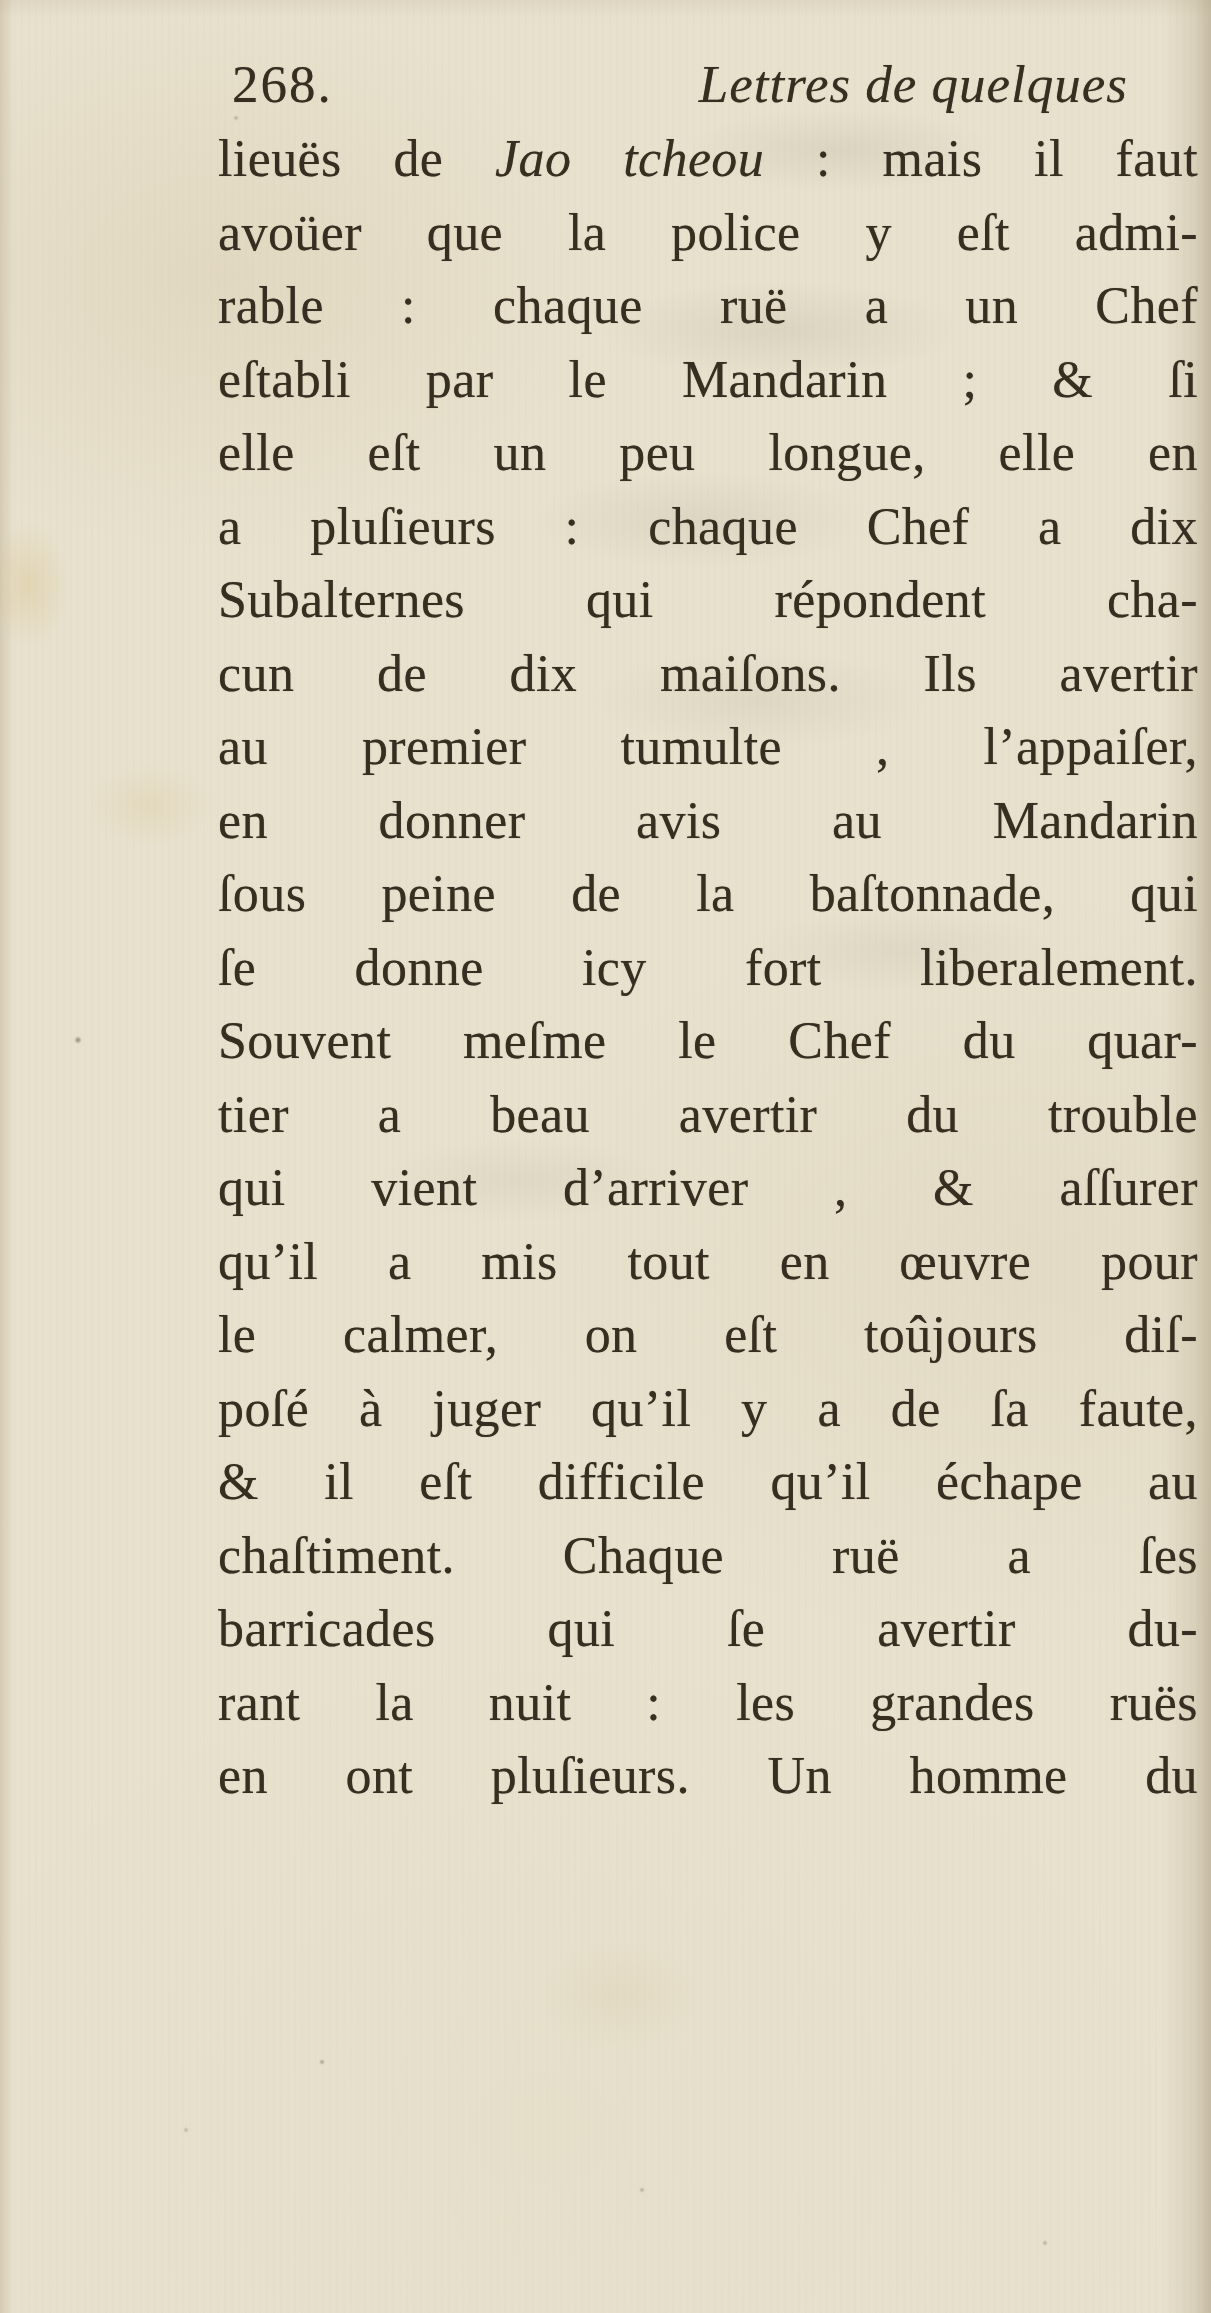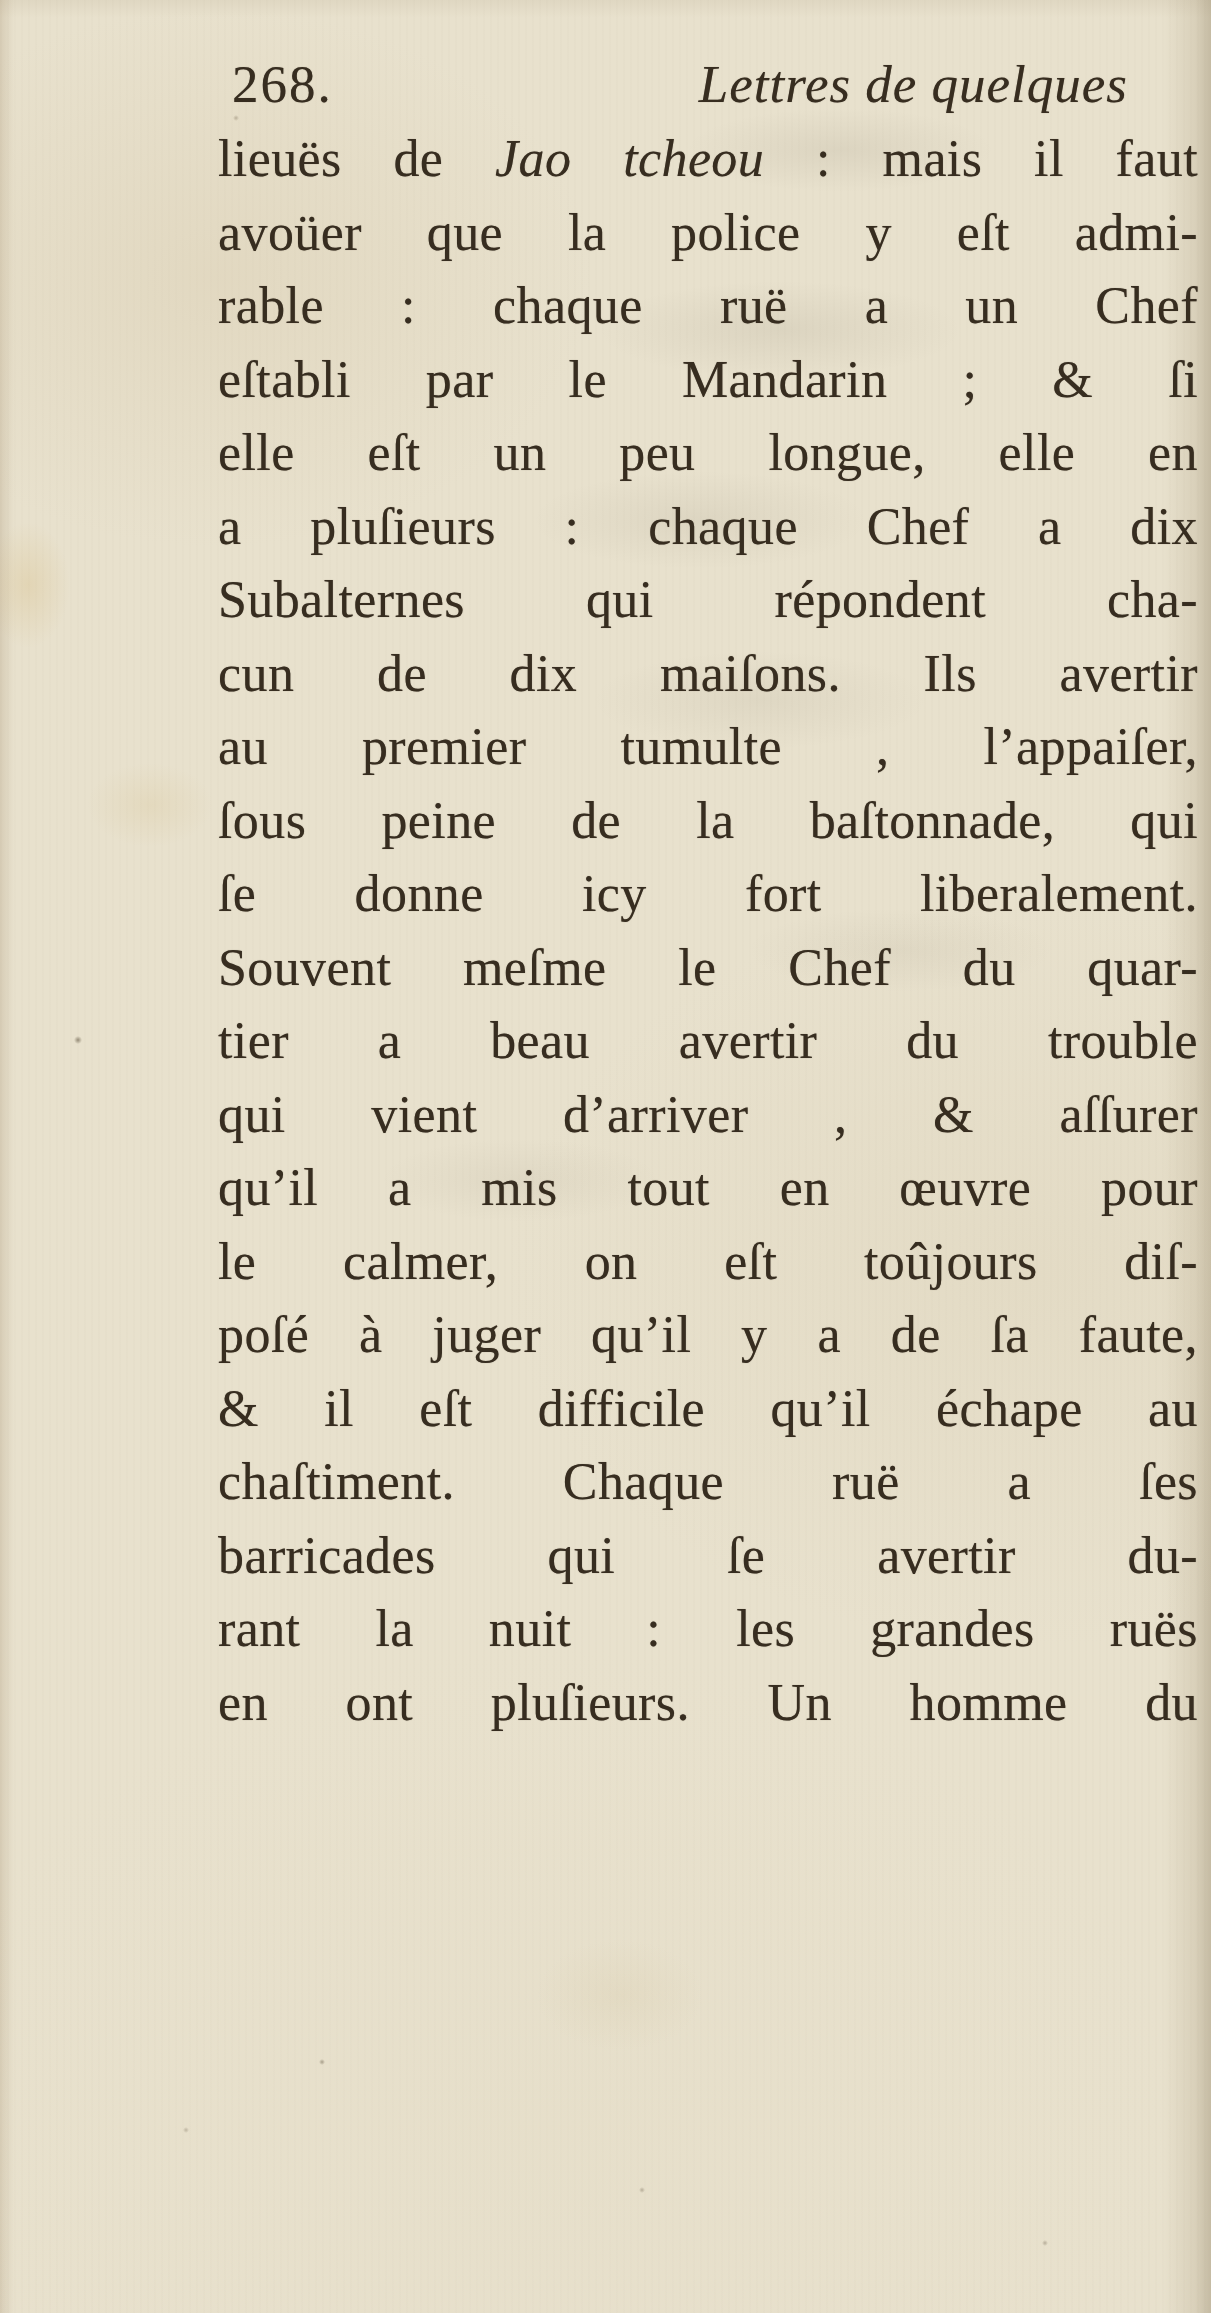--- a/index.html
+++ b/index.html
@@ -82,20 +82,21 @@
   <div id="body-lines">
       <div class="line"><span class="roman">lieuës de </span><span class="italic">Jao tcheou</span><span class="roman"> : mais il faut</span></div>
       <div class="line"><span class="roman">avoüer que la police y eſt admi-</span></div>
       <div class="line"><span class="roman">rable : chaque ruë a un Chef</span></div>
       <div class="line"><span class="roman">eſtabli par le Mandarin ; &amp; ſi</span></div>
       <div class="line"><span class="roman">elle eſt un peu longue, elle en</span></div>
       <div class="line"><span class="roman">a pluſieurs : chaque Chef a dix</span></div>
       <div class="line"><span class="roman">Subalternes qui répondent cha-</span></div>
       <div class="line"><span class="roman">cun de dix maiſons. Ils avertir</span></div>
       <div class="line"><span class="roman">au premier tumulte , l’appaiſer,</span></div>
+      <div class="line"><span class="roman">en donner avis au Mandarin</span></div>
       <div class="line"><span class="roman">ſous peine de la baſtonnade, qui</span></div>
       <div class="line"><span class="roman">ſe donne icy fort liberalement.</span></div>
       <div class="line"><span class="roman">Souvent meſme le Chef du quar-</span></div>
       <div class="line"><span class="roman">tier a beau avertir du trouble</span></div>
       <div class="line"><span class="roman">qui vient d’arriver , &amp; aſſurer</span></div>
       <div class="line"><span class="roman">qu’il a mis tout en œuvre pour</span></div>
       <div class="line"><span class="roman">le calmer, on eſt toûjours diſ-</span></div>
       <div class="line"><span class="roman">poſé à juger qu’il y a de ſa faute,</span></div>
       <div class="line"><span class="roman">&amp; il eſt difficile qu’il échape au</span></div>
       <div class="line"><span class="roman">chaſtiment. Chaque ruë a ſes</span></div>

